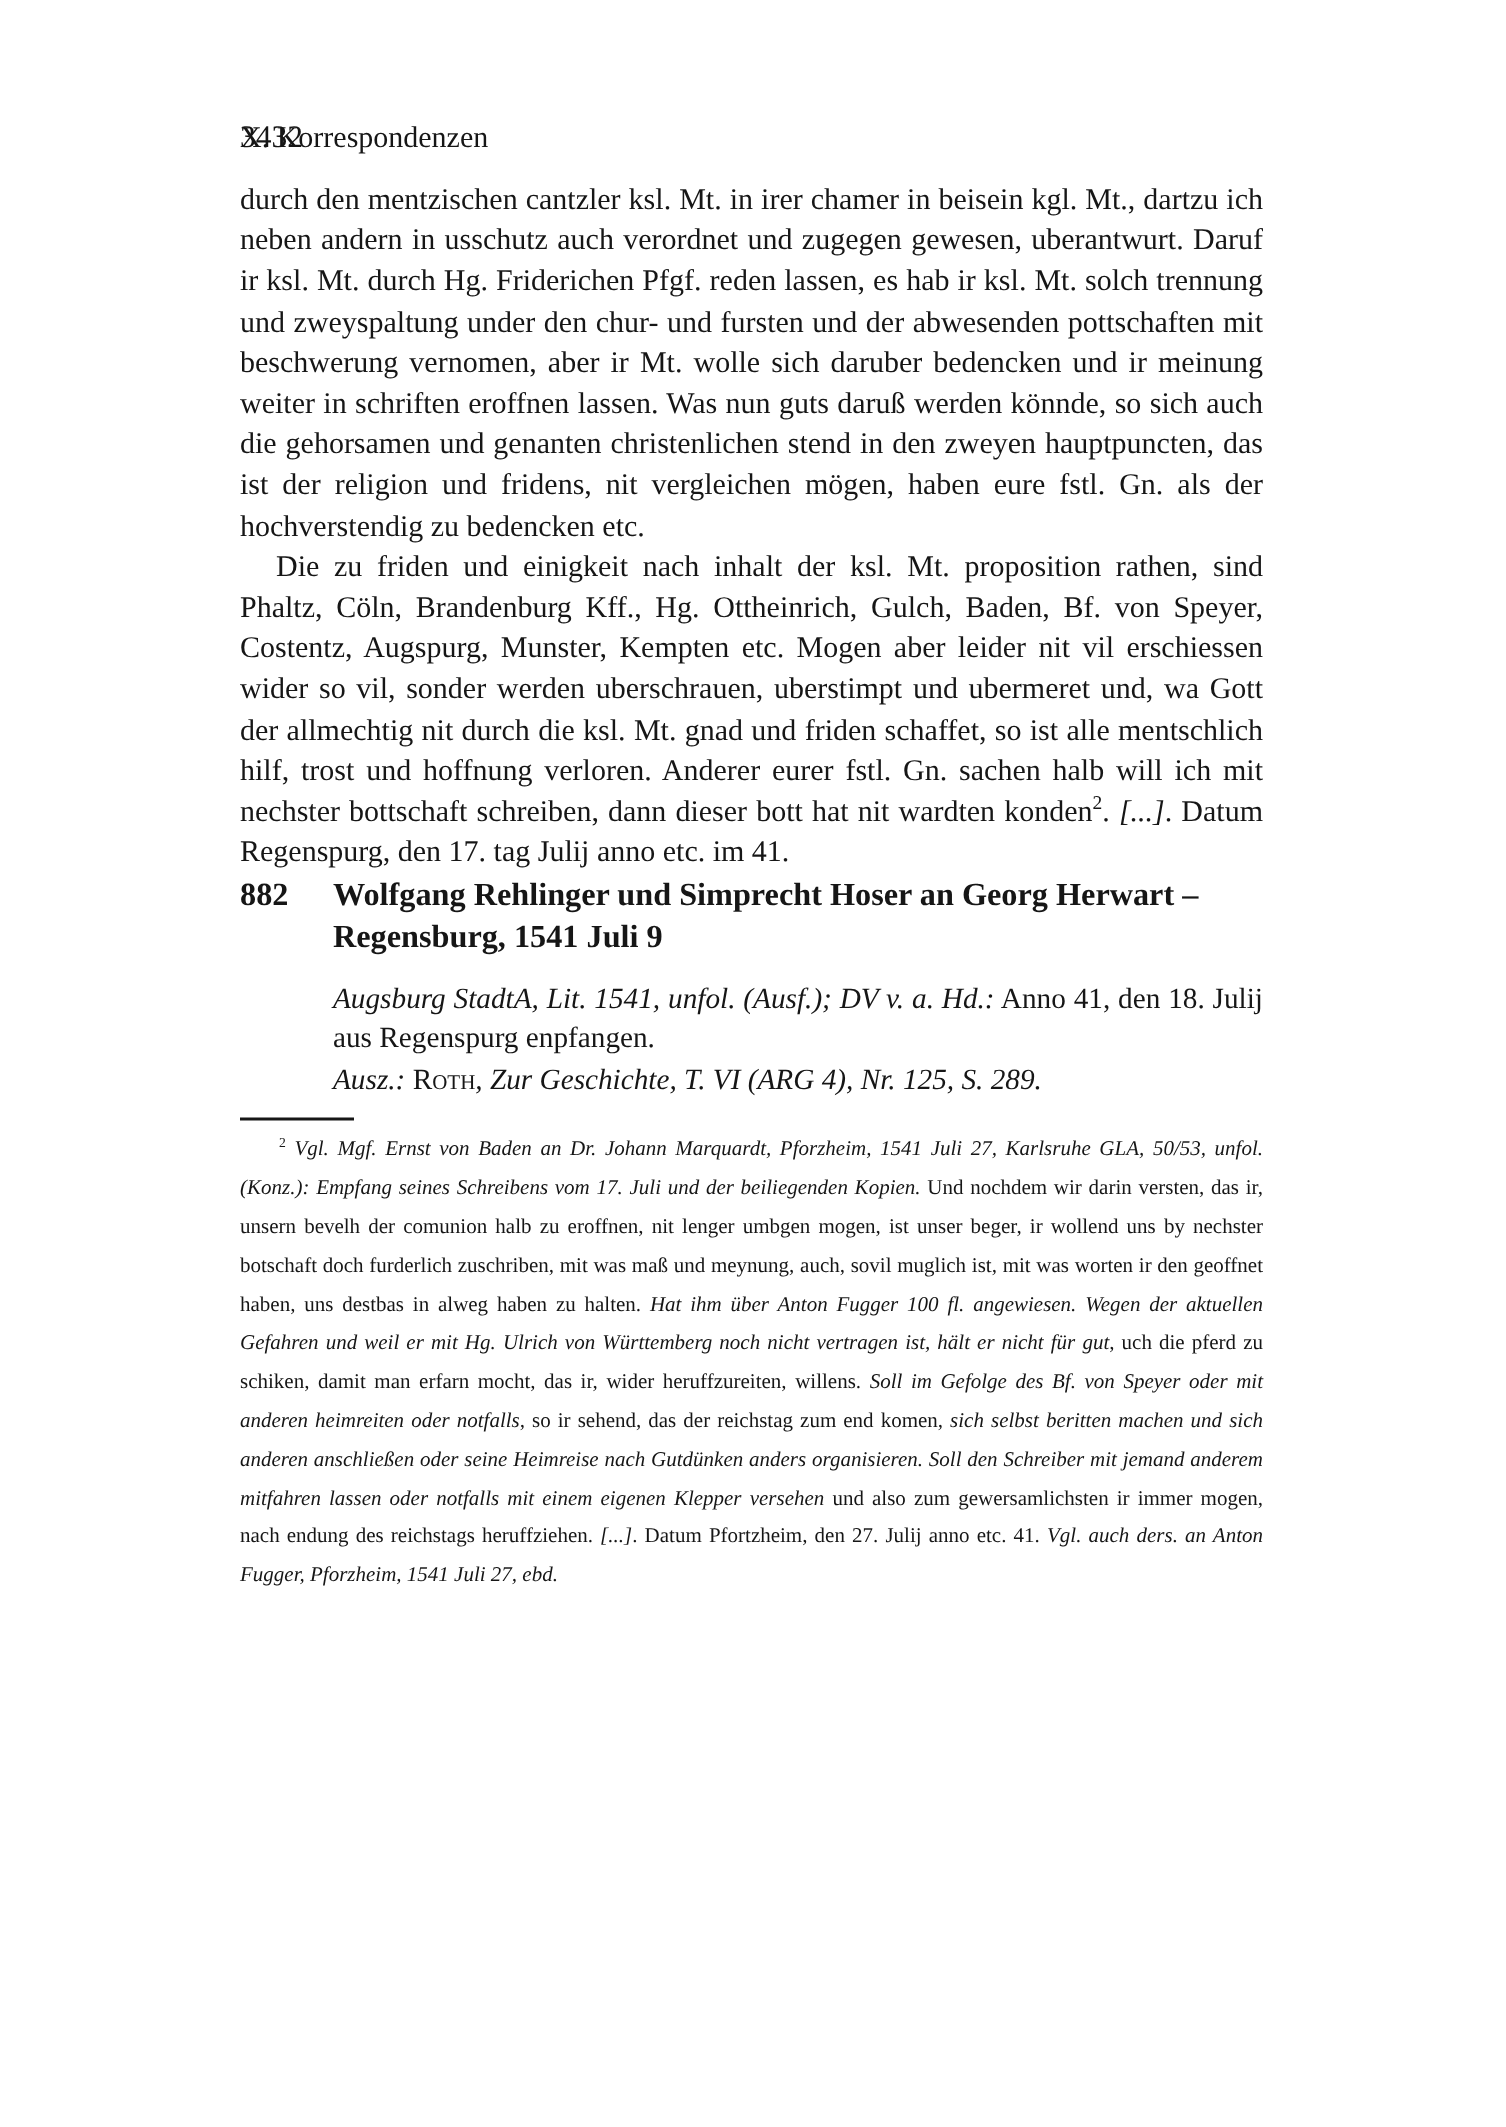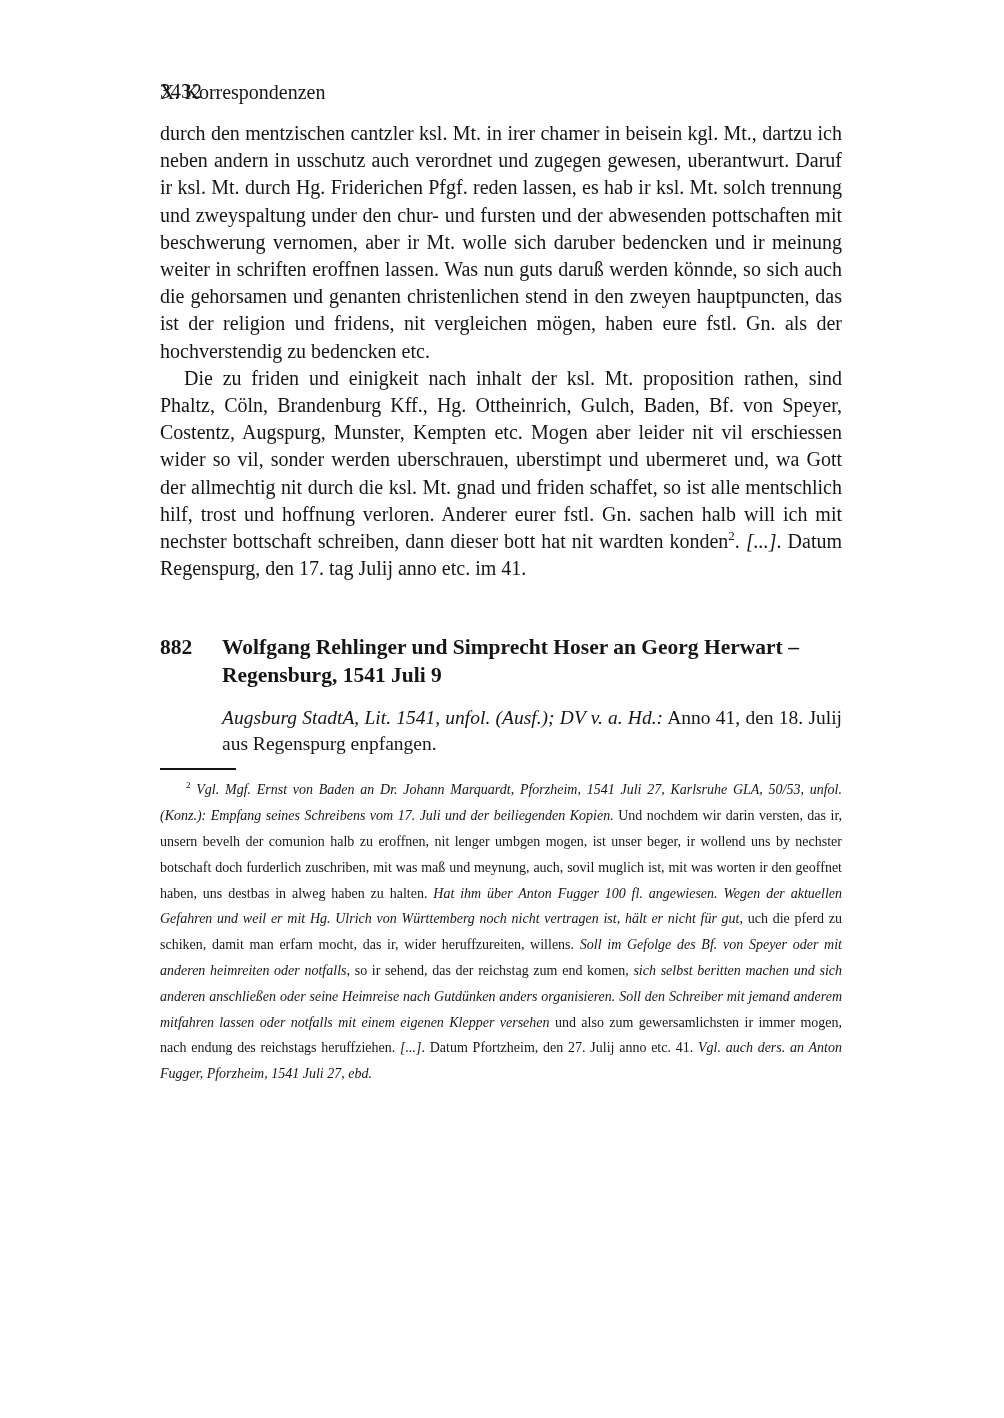--- a/index.html
+++ b/index.html
@@ -44,21 +44,20 @@
     margin: 0;
     font-size: 20px;
     line-height: 27.2px;
     text-align: justify;
   }
   .body-para.indent-first {
     text-indent: 24px;
   }
   
   .entry {
-    margin-top: 51px;
   }
   .entry-heading {
     position: relative;
     padding-left: 62px;
     font-weight: bold;
     font-size: 21.5px;
     line-height: 28px;
   }
   .entry-num {
     position: absolute;
@@ -132,20 +131,21 @@
 
     <section class="entry">
 
       <div class="entry-heading">
         <span class="entry-num">882</span>
         <h2 class="entry-title">Wolfgang Rehlinger und Simprecht Hoser an Georg Herwart – Regensburg, 1541 Juli 9</h2>
       </div>
 
       <div class="source-block">
         <p><span class="seg-i">Augsburg StadtA, Lit. 1541, unfol. (Ausf.); DV v. a. Hd.:</span><span class="seg-r"> Anno 41, den 18. Julij aus Regenspurg enpfangen.</span></p>
+        <p><span class="seg-i">Ausz.: </span><span class="seg-sc">Roth</span><span class="seg-i">, Zur Geschichte, T. VI (ARG 4), Nr. 125, S. 289.</span></p>
       </div>
 
 
     </section>
 
     <footer class="footnotes">
       <div class="footnote-rule"></div>
       <p class="footnote"><span class="seg-sup">2</span><span class="seg-r"> </span><span class="seg-i">Vgl. Mgf. Ernst von Baden an Dr. Johann Marquardt, Pforzheim, 1541 Juli 27, Karlsruhe GLA, 50/53, unfol. (Konz.): Empfang seines Schreibens vom 17. Juli und der beiliegenden Kopien.</span><span class="seg-r"> Und nochdem wir darin versten, das ir, unsern bevelh der comunion halb zu eroffnen, nit lenger umbgen mogen, ist unser beger, ir wollend uns by nechster botschaft doch furderlich zuschriben, mit was maß und meynung, auch, sovil muglich ist, mit was worten ir den geoffnet haben, uns destbas in alweg haben zu halten. </span><span class="seg-i">Hat ihm über Anton Fugger 100 fl. angewiesen. Wegen der aktuellen Gefahren und weil er mit Hg. Ulrich von Württemberg noch nicht vertragen ist, hält er nicht für gut</span><span class="seg-r">, uch die pferd zu schiken, damit man erfarn mocht, das ir, wider heruffzureiten, willens. </span><span class="seg-i">Soll im Gefolge des Bf. von Speyer oder mit anderen heimreiten oder notfalls</span><span class="seg-r">, so ir sehend, das der reichstag zum end komen, </span><span class="seg-i">sich selbst beritten machen und sich anderen anschließen oder seine Heimreise nach Gutdünken anders organisieren. Soll den Schreiber mit jemand anderem mitfahren lassen oder notfalls mit einem eigenen Klepper versehen</span><span class="seg-r"> und also zum gewersamlichsten ir immer mogen, nach endung des reichstags heruffziehen. </span><span class="seg-i">[...]</span><span class="seg-r">. Datum Pfortzheim, den 27. Julij anno etc. 41. </span><span class="seg-i">Vgl. auch ders. an Anton Fugger, Pforzheim, 1541 Juli 27, ebd.</span></p>
     </footer>
 

